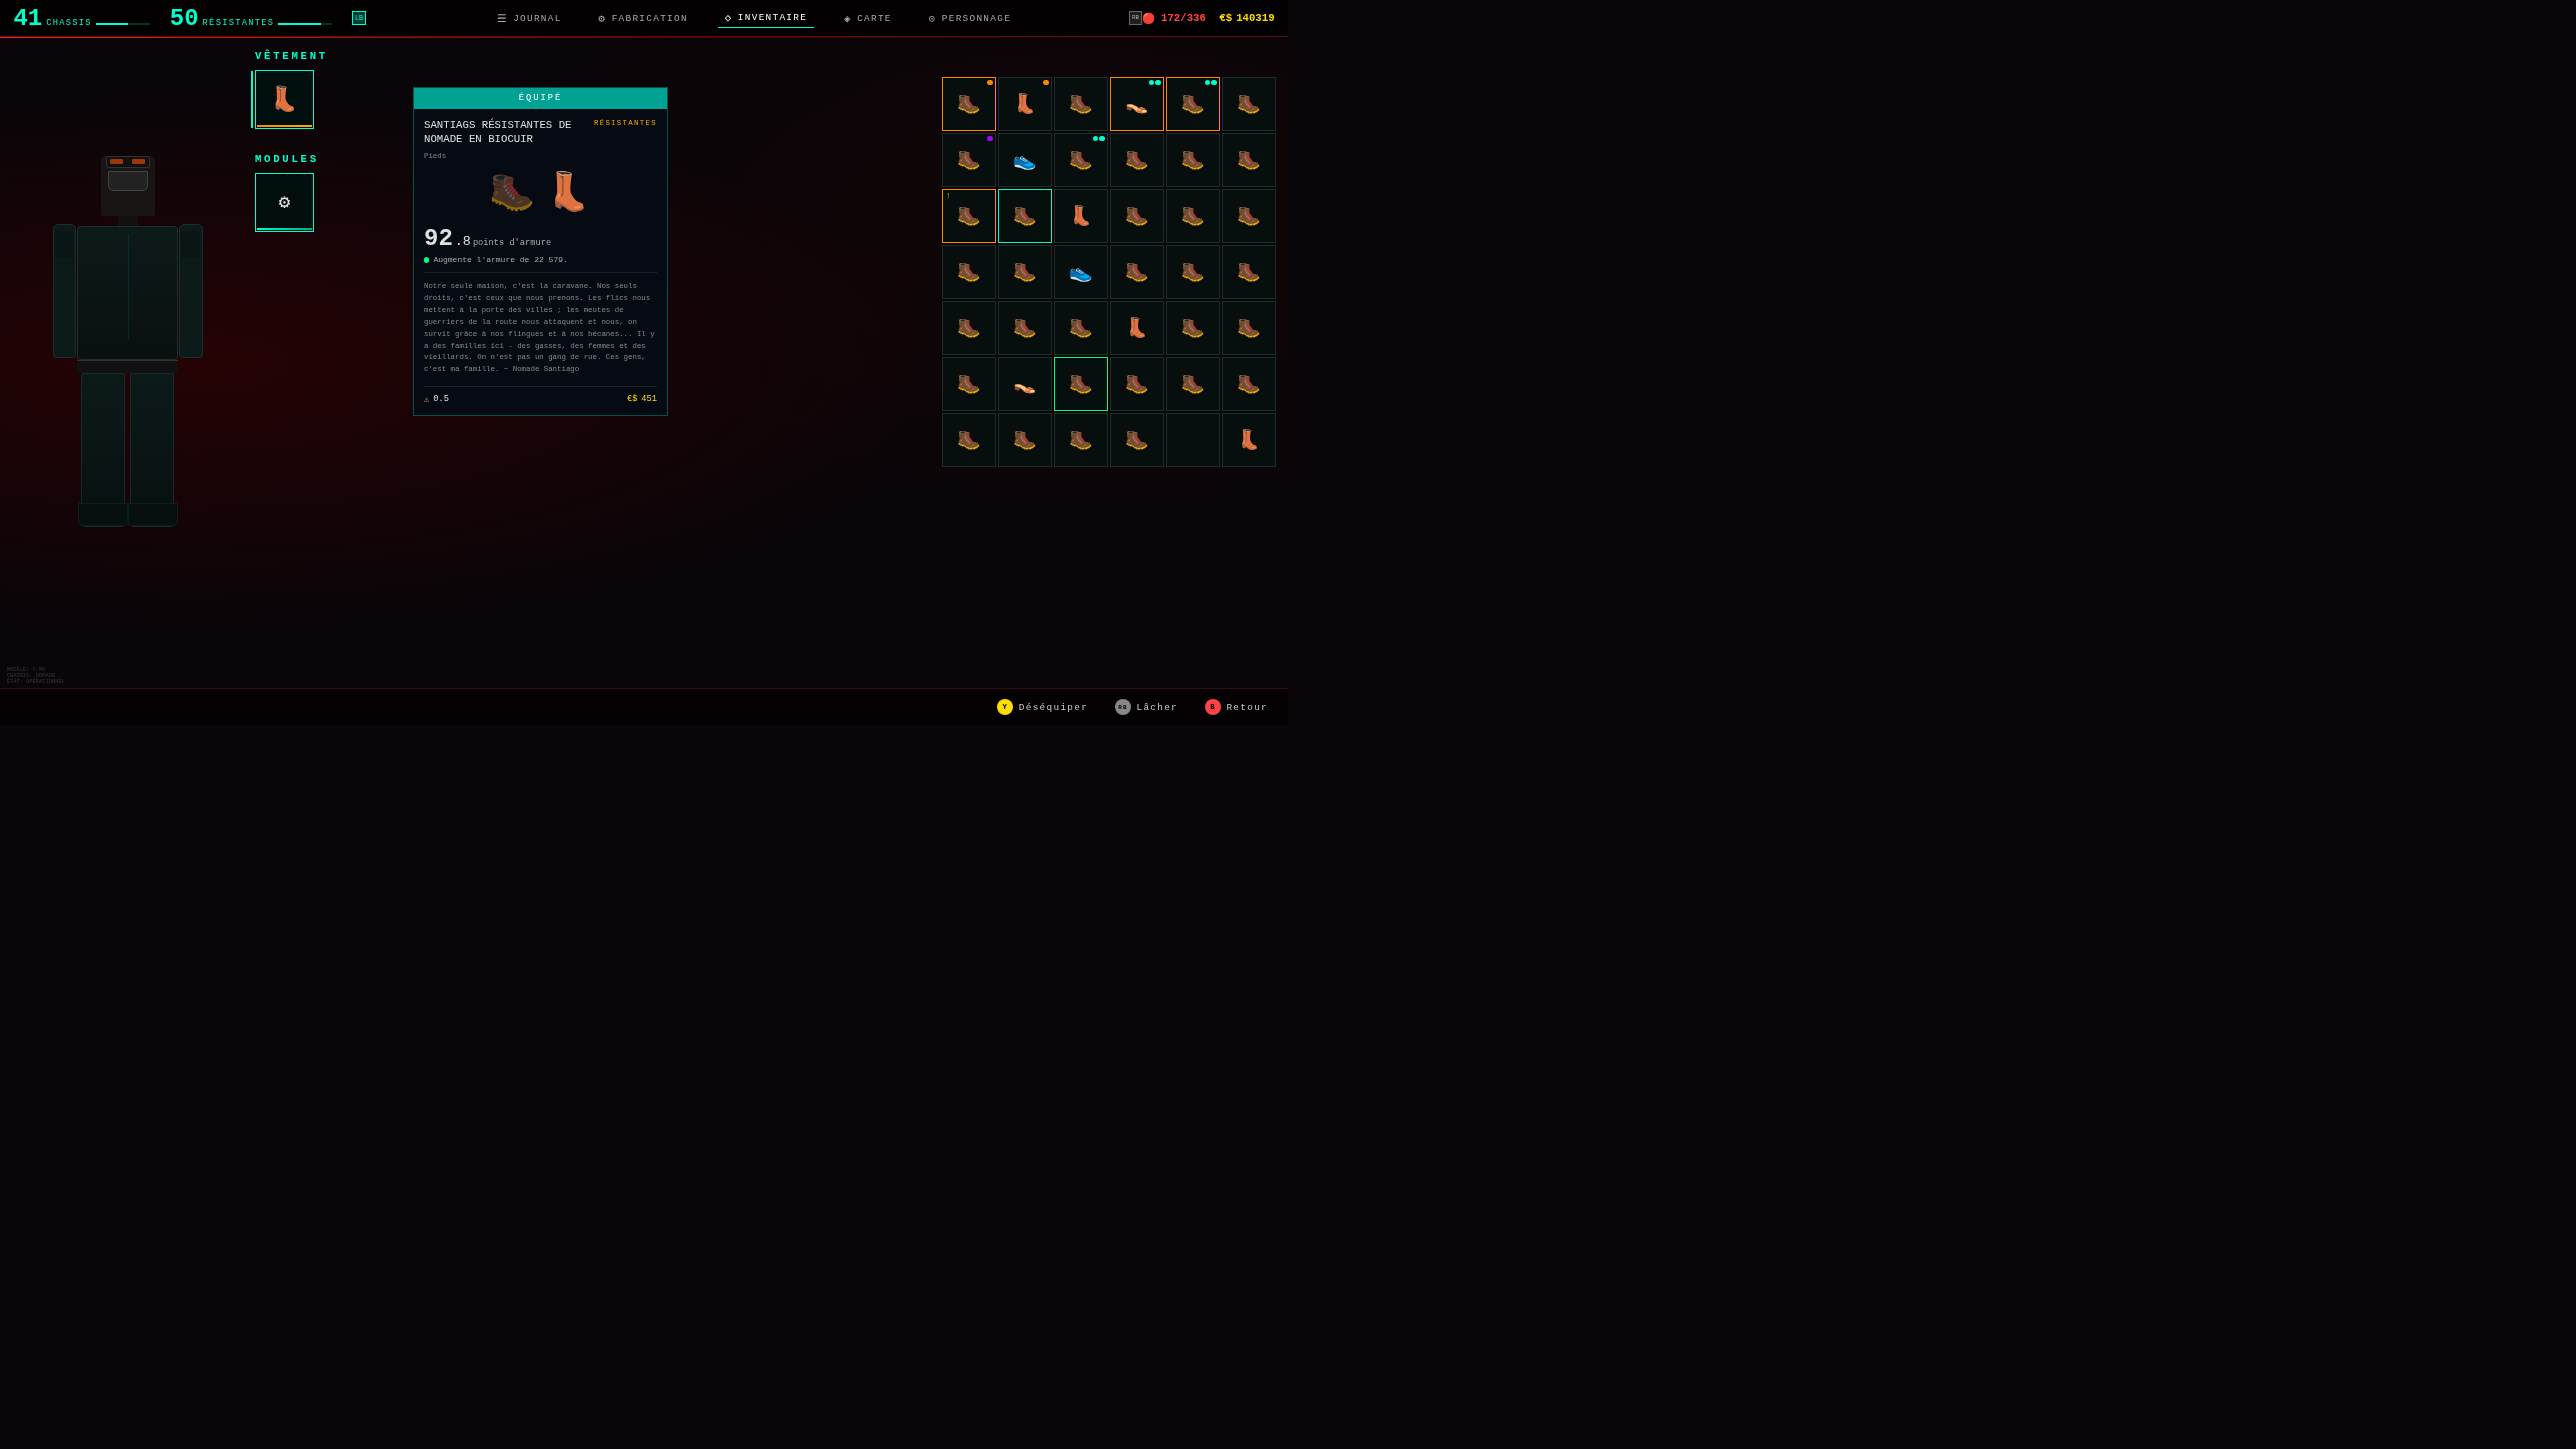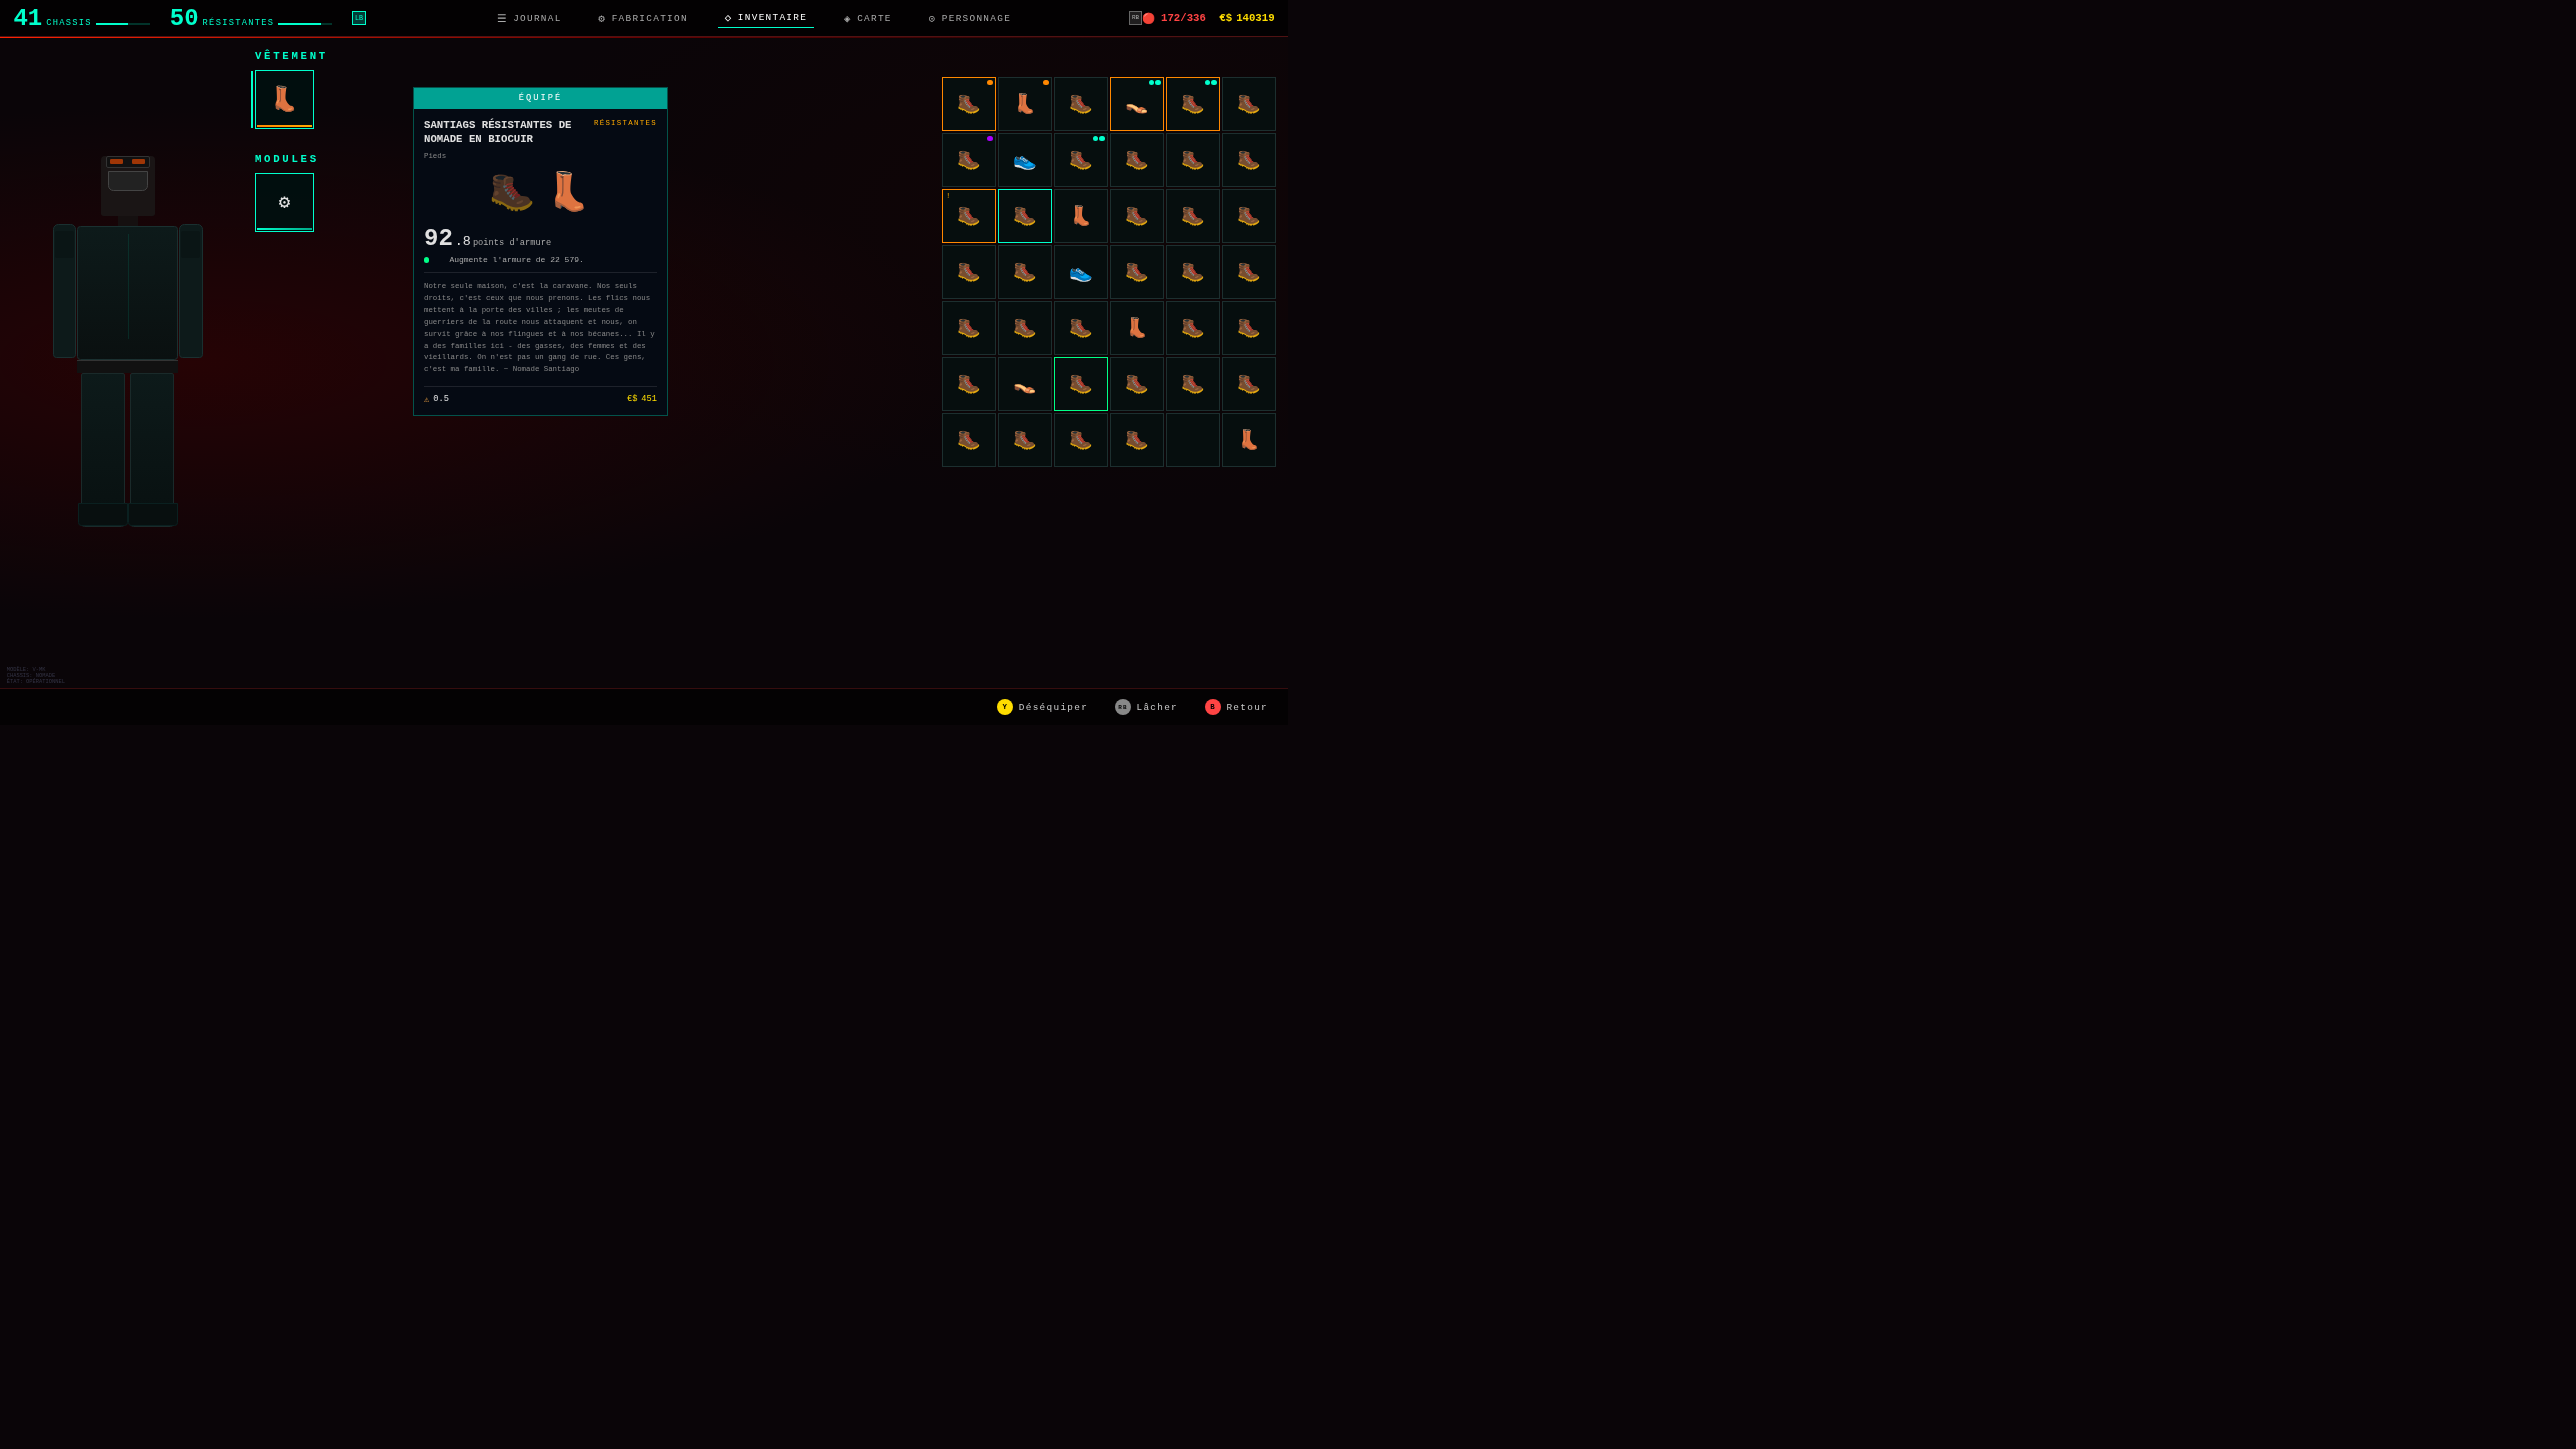--- a/index.html
+++ b/index.html
@@ -183,21 +183,21 @@
 
     .tooltip-name-row {
       display: flex;
       justify-content: space-between;
       align-items: flex-start;
       margin-bottom: 5.4px;
     }
 
     .tooltip-name {
       font-size: 10.7px;
-      font-weight: bold;
+      font-weight: normal;
       color: #e0e0e0;
       line-height: 1.3;
       flex: 1;
       margin-right: 6.7px;
     }
 
     .tooltip-rarity {
       font-size: 7.4px;
       letter-spacing: 1.3px;
       color: #ffaa00;
@@ -237,21 +237,21 @@
     }
 
     .armor-label {
       font-size: 8.7px;
       color: #aaa;
     }
 
     .tooltip-stat {
       display: flex;
       align-items: center;
-      gap: 20px;
+      gap: 4px;
       font-size: 8px;
       color: #aaa;
       margin-bottom: 8px;
     }
 
     .stat-dot {
       width: 5.4px;
       height: 5.4px;
       border-radius: 50%;
       background: #00ff88;

